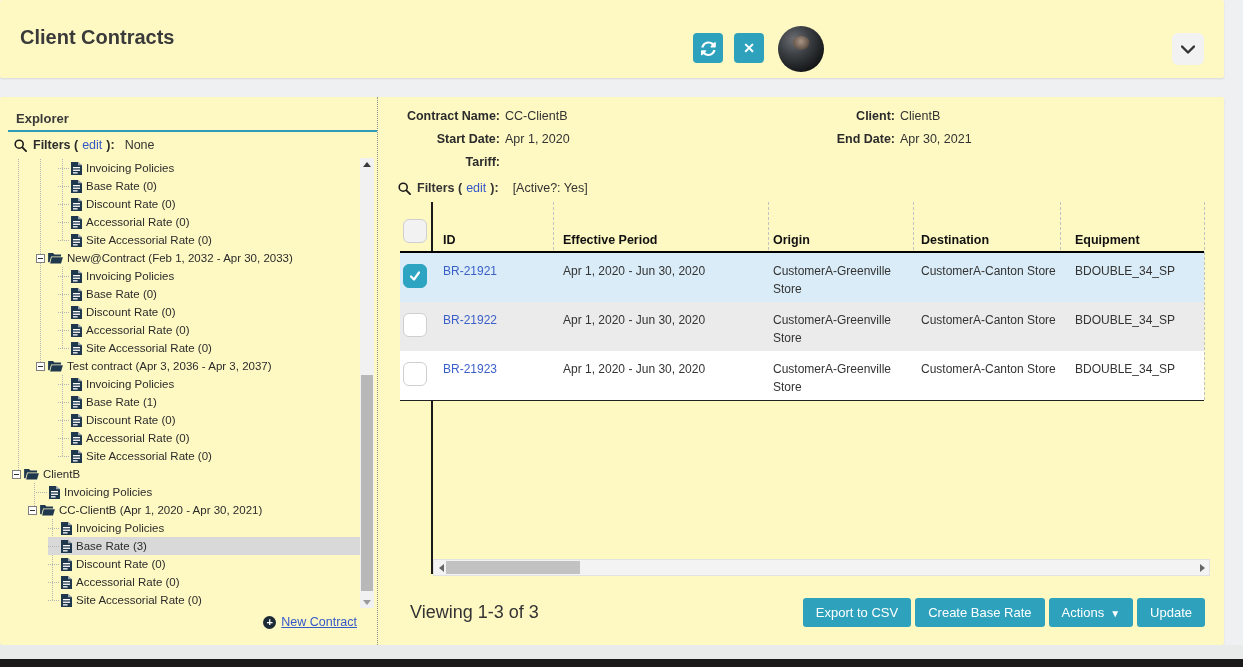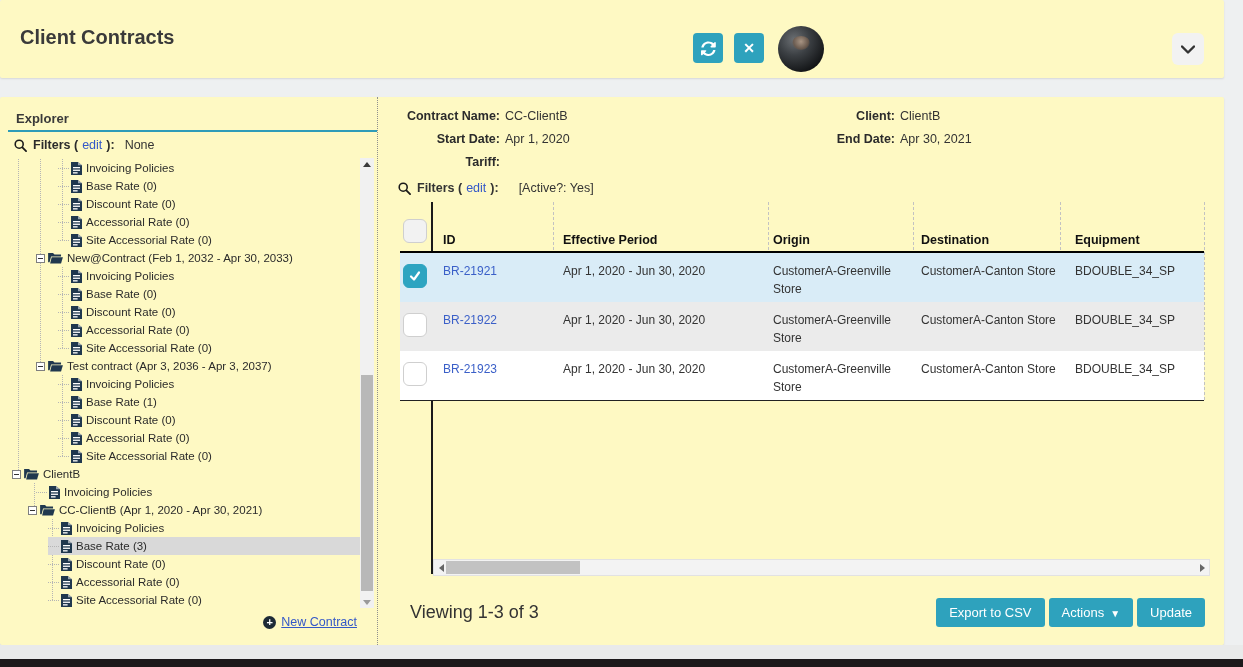--- a/index.html
+++ b/index.html
@@ -589,21 +589,21 @@
     <div id="grid-filters">
       <span class="search-ic">
         <svg width="13" height="13" viewBox="0 0 14 14" fill="none">
             <circle cx="5.6" cy="5.6" r="4.3" stroke="#1a1a1a" stroke-width="1.7"></circle>
             <line x1="9" y1="9" x2="13" y2="13" stroke="#1a1a1a" stroke-width="1.9" stroke-linecap="round"></line>
           </svg>
       </span>
       <b><span>Filters</span>&nbsp;(</b>
         <a class="link">edit</a>
         <b>):</b>
-      <span style="margin-left:16px;">[Active?: Yes]</span>
+      <span style="margin-left:10px;">[Active?: Yes]</span>
     </div>
 
     <div class="vline-black"></div>
     <div class="vline-dash" style="left:183px;"></div>
     <div class="vline-dash" style="left:398px;"></div>
     <div class="vline-dash" style="left:543px;"></div>
     <div class="vline-dash" style="left:690px;"></div>
     <div class="vline-dash" style="left:834px;"></div>
     <div class="hline-header"></div>
     <div class="hline-bottom"></div>
@@ -652,20 +652,21 @@
         </div>
       <div id="h-thumb"></div>
       <div class="h-arrow" style="right:0;">
           <div class="tri-right"></div>
         </div>
     </div>
 
     <div class="viewing">Viewing 1-3 of 3</div>
     <div id="footer-buttons">
         <button class="teal-btn"><span>Export to CSV</span></button>
+        <button class="teal-btn"><span>Create Base Rate</span></button>
         <button class="teal-btn"><span>Actions</span><span class="caret">▼</span></button>
         <button class="teal-btn"><span>Update</span></button>
       </div>
   </div>
 </div>
 
 <div id="bottom-gray"></div>
 <div id="bottom-dark"></div>
 
 </body></html>

